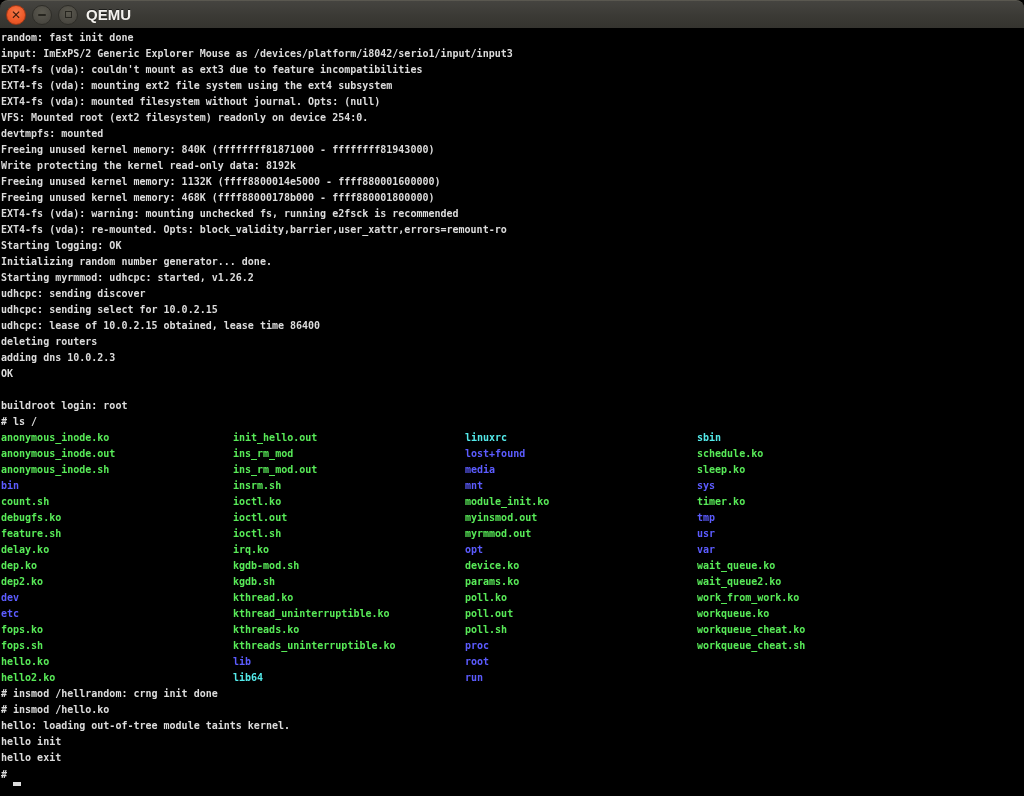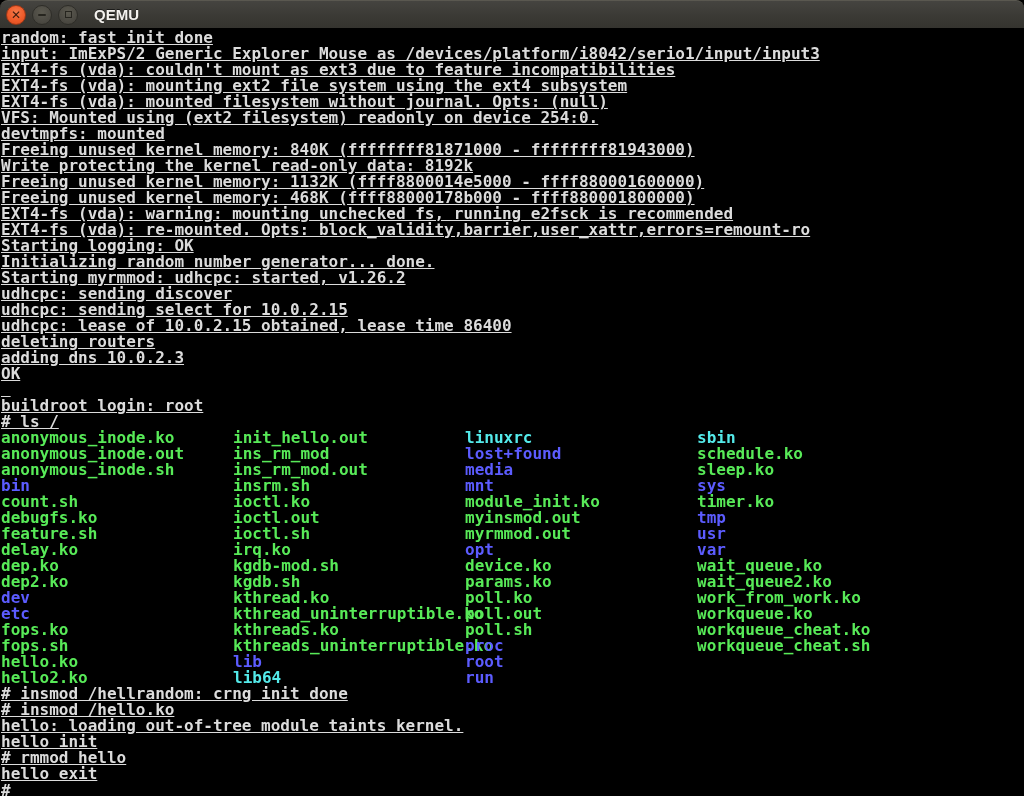--- a/index.html
+++ b/index.html
@@ -15,29 +15,29 @@
     font-family:"Liberation Sans","DejaVu Sans",sans-serif;
     position:relative;
   }
   .wbtn{width:20px;height:20px;border-radius:50%;display:inline-flex;align-items:center;justify-content:center;
     margin-left:6px;box-sizing:border-box;cursor:default;}
   .wbtn.close{background:radial-gradient(circle at 50% 35%,#f57a4a,#ef5b2a 55%,#d64a1c);border:1px solid #9e3716;}
   .wbtn.plain{background:radial-gradient(circle at 50% 35%,#5b594f,#4c4a43 60%,#413f38);border:1px solid #2e2d28;}
   .glyph-x{color:#3c1a0d;font-size:12px;font-weight:bold;line-height:1;transform:translateY(-0.5px);}
   .glyph-min{width:8px;height:2px;background:#26251f;border-radius:1px;}
   .glyph-max{width:7px;height:7px;border:1.5px solid #26251f;box-sizing:border-box;}
-  .title-text{color:#f4f2ee;font-size:15px;font-weight:bold;margin-left:16px;
+  .title-text{color:#f4f2ee;font-size:15px;font-weight:bold;margin-left:8px;
     text-shadow:0 -1px 0 rgba(0,0,0,.55);}
 
   
   .terminal{
     flex:1 1 auto;background:var(--bg,#000);overflow:hidden;
     font-family:"DejaVu Sans Mono","Liberation Mono",monospace;
-    font-size:16px;font-weight:bold;color:var(--text,#dcdcdc);
-    padding:2px 18px 0 1px;box-sizing:border-box;text-decoration:underline;
+    font-size:10px;font-weight:bold;color:var(--text,#dcdcdc);
+    padding:2px 18px 0 1px;box-sizing:border-box;
   }
   .line{height:16px;line-height:16px;white-space:pre;}
   .cell{display:inline-block;width:232px;white-space:pre;vertical-align:top;}
   .exec{color:var(--exec,#58ea58);}
   .dir{color:var(--dir,#5c5cff);}
   .link{color:var(--link,#54eaea);}
   .cursor{display:inline-block;width:8px;height:13px;border-bottom:4px solid #dcdcdc;
     vertical-align:bottom;transform:translateY(3px);}
 </style>
 </head>
@@ -56,21 +56,21 @@
     </span>
     <span class="title-text">QEMU</span>
   </div>
 
   <div class="terminal">
       <div class="line">random: fast init done</div>
       <div class="line">input: ImExPS/2 Generic Explorer Mouse as /devices/platform/i8042/serio1/input/input3</div>
       <div class="line">EXT4-fs (vda): couldn't mount as ext3 due to feature incompatibilities</div>
       <div class="line">EXT4-fs (vda): mounting ext2 file system using the ext4 subsystem</div>
       <div class="line">EXT4-fs (vda): mounted filesystem without journal. Opts: (null)</div>
-      <div class="line">VFS: Mounted using (ext2 filesystem) readonly on device 254:0.</div>
+      <div class="line">VFS: Mounted root (ext2 filesystem) readonly on device 254:0.</div>
       <div class="line">devtmpfs: mounted</div>
       <div class="line">Freeing unused kernel memory: 840K (ffffffff81871000 - ffffffff81943000)</div>
       <div class="line">Write protecting the kernel read-only data: 8192k</div>
       <div class="line">Freeing unused kernel memory: 1132K (ffff8800014e5000 - ffff880001600000)</div>
       <div class="line">Freeing unused kernel memory: 468K (ffff88000178b000 - ffff880001800000)</div>
       <div class="line">EXT4-fs (vda): warning: mounting unchecked fs, running e2fsck is recommended</div>
       <div class="line">EXT4-fs (vda): re-mounted. Opts: block_validity,barrier,user_xattr,errors=remount-ro</div>
       <div class="line">Starting logging: OK</div>
       <div class="line">Initializing random number generator... done.</div>
       <div class="line">Starting myrmmod: udhcpc: started, v1.26.2</div>
@@ -96,17 +96,16 @@
       <div class="line"><span class="cell dir">dev</span><span class="cell exec">kthread.ko</span><span class="cell exec">poll.ko</span><span class="cell exec">work_from_work.ko</span></div>
       <div class="line"><span class="cell dir">etc</span><span class="cell exec">kthread_uninterruptible.ko</span><span class="cell exec">poll.out</span><span class="cell exec">workqueue.ko</span></div>
       <div class="line"><span class="cell exec">fops.ko</span><span class="cell exec">kthreads.ko</span><span class="cell exec">poll.sh</span><span class="cell exec">workqueue_cheat.ko</span></div>
       <div class="line"><span class="cell exec">fops.sh</span><span class="cell exec">kthreads_uninterruptible.ko</span><span class="cell dir">proc</span><span class="cell exec">workqueue_cheat.sh</span></div>
       <div class="line"><span class="cell exec">hello.ko</span><span class="cell dir">lib</span><span class="cell dir">root</span></div>
       <div class="line"><span class="cell exec">hello2.ko</span><span class="cell link">lib64</span><span class="cell dir">run</span></div>
       <div class="line"># insmod /hellrandom: crng init done</div>
       <div class="line"># insmod /hello.ko</div>
       <div class="line">hello: loading out-of-tree module taints kernel.</div>
       <div class="line">hello init</div>
-      <div class="line"># rmmod hello</div>
       <div class="line">hello exit</div>
       <div class="line"># <span class="cursor"></span></div>
     </div>
 </div>
 
 </body></html>

